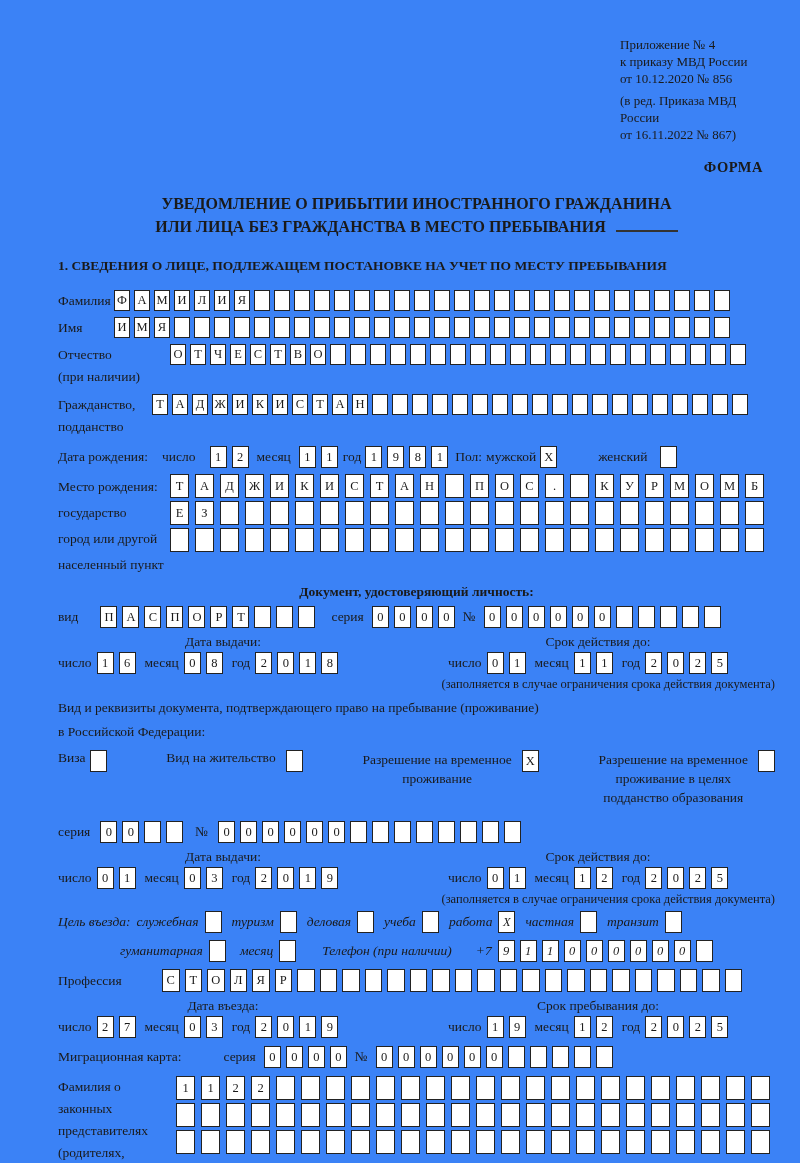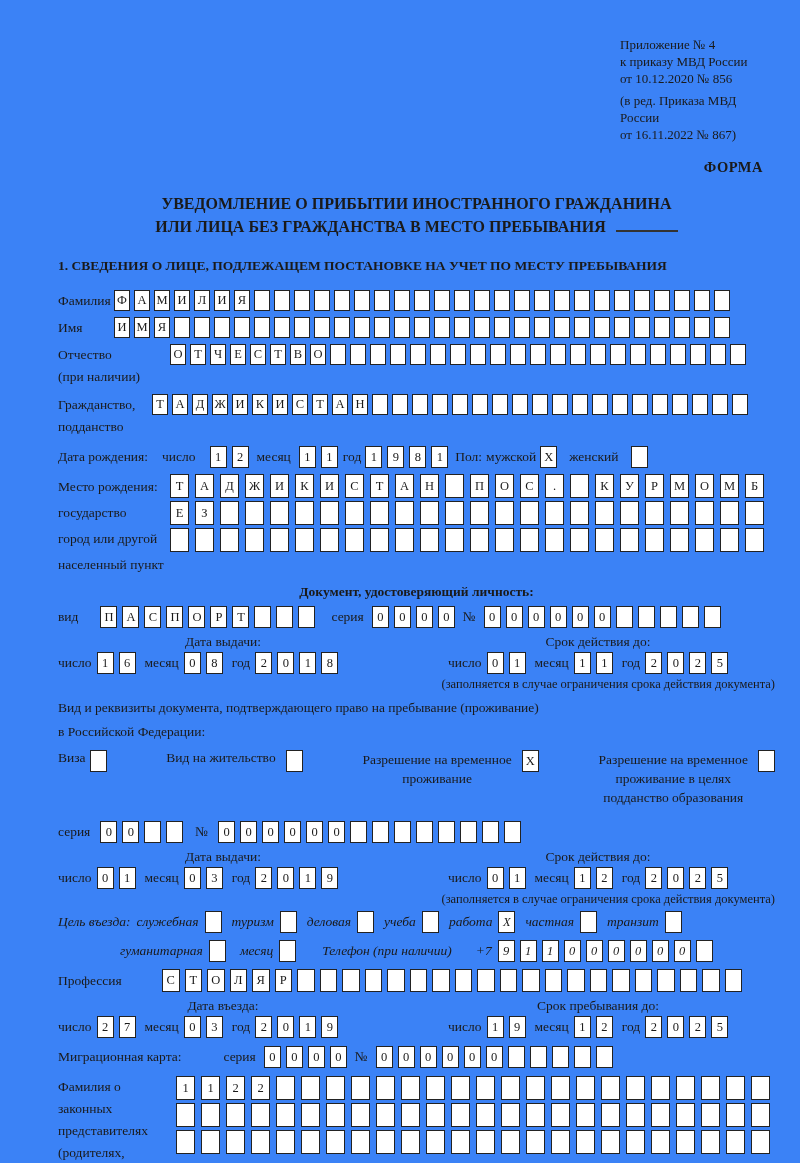--- a/index.html
+++ b/index.html
@@ -242,21 +242,21 @@
         <span class="cell">1</span>
         <span class="cell">9</span>
         <span class="cell">8</span>
         <span class="cell">1</span>
       </span>
     <span style="margin-right:4px;">Пол:</span>
     <span style="margin-right:4px;">мужской</span>
     <span class="cells cb" style="margin-right:12px;">
         <span class="cell">X</span>
       </span>
-    <span style="margin-right:12px;">женский</span>
+    <span style="margin-right:12px;margin-left:29px;">женский</span>
     <span class="cells cb">
         <span class="cell"></span>
       </span>
   </div>
 
   <div class="row top" style="margin-top:4px;">
     <div class="lblcol" style="width:112px;">
       <div>Место рождения:</div>
       <div>государство</div>
       <div>город или другой</div>

